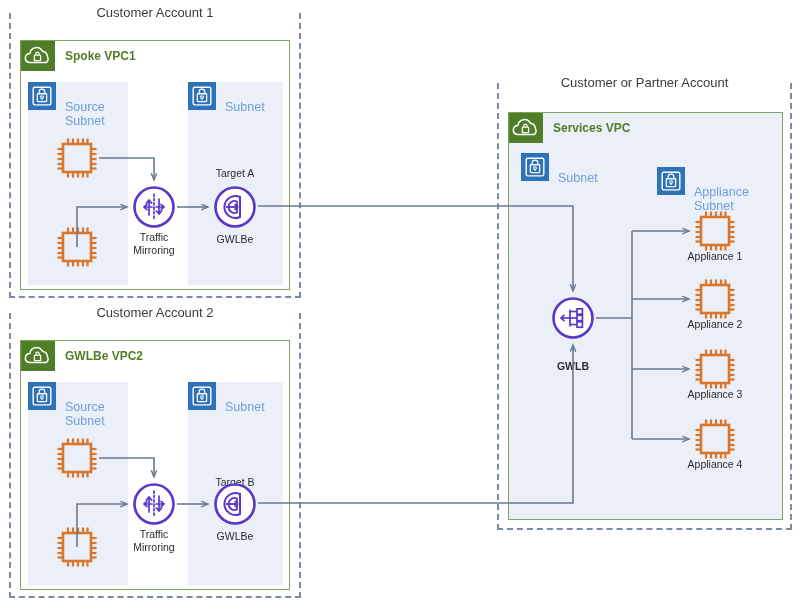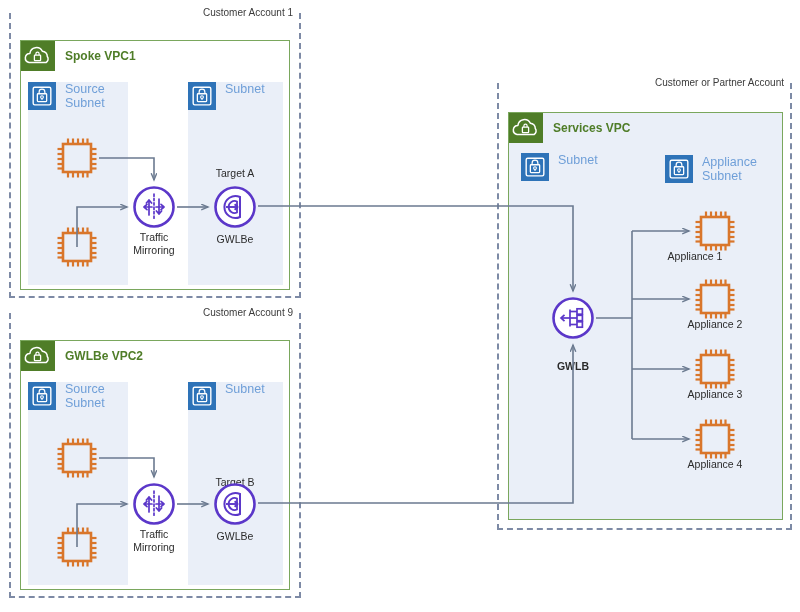--- a/index.html
+++ b/index.html
@@ -15,22 +15,22 @@
   .abs{position:absolute;box-sizing:border-box;}
 
   
   .account-box{
     border:2px dashed #7d8aa5;
     background:transparent;
   }
   .account-label{
     position:absolute;
     top:-9px;left:0;width:100%;
-    text-align:right;
-    font-size:10px;
+    text-align:center;
+    font-size:13px;
     color:#3b3b3b;
     background:#ffffff;
     line-height:14px;
   }
   .account-label span{background:#ffffff;padding:0 6px;}
 
   
   .vpc-box{
     border:1.6px solid #7aa75d;
     background:#ffffff;
@@ -54,21 +54,21 @@
   
   .subnet-col{background:#eaeff8;}
   .subnet-head{position:absolute;display:flex;align-items:flex-start;}
   .subnet-icon{
     width:28px;height:28px;background:#2e73b8;
     display:flex;align-items:center;justify-content:center;flex:0 0 auto;
   }
   .subnet-title{
     font-size:12.5px;color:#6f9fd8;
     padding-left:9px;line-height:14px;white-space:pre-line;
-    padding-top:0px;
+    padding-top:18px;
   }
 
   
   .ec2{position:absolute;width:42px;height:42px;}
   .node{position:absolute;width:44px;height:44px;}
   .node-circle{width:44px;height:44px;}
 
   .cap{
     position:absolute;text-align:center;
     font-size:10.5px;color:#2b2b2b;line-height:12.5px;
@@ -226,21 +226,21 @@
   <div class="cap cap-top" style="left:193px;top:167px;width:84px;">Target A</div>
   <div class="node" style="left:213px;top:185px;">
     <svg class="node-circle" viewBox="0 0 44 44">
         <use href="#g-gwlbe"></use>
       </svg>
   </div>
   <div class="cap" style="left:193px;top:233px;width:84px;">GWLBe</div>
 
   <div class="abs account-box" style="left:9px;top:313px;width:292px;height:285px;">
     <div class="account-label">
-      <span>Customer Account 9</span>
+      <span>Customer Account 2</span>
     </div>
   </div>
 
   <div class="abs vpc-box" style="left:20px;top:340px;width:270px;height:250px;">
     <div class="vpc-header">
       <div class="vpc-icon">
         <svg width="32" height="25" viewBox="0 0 32 25">
             <use href="#g-vpccloud"></use>
           </svg>
       </div>
@@ -316,21 +316,21 @@
 
   <div class="subnet-head abs" style="left:521px;top:153px;">
     <div class="subnet-icon">
       <svg width="26" height="26" viewBox="0 0 28 28">
           <use href="#g-subnetlock"></use>
         </svg>
     </div>
     <div class="subnet-title">Subnet</div>
   </div>
 
-  <div class="subnet-head abs" style="left:657px;top:155px;margin-left:8px;">
+  <div class="subnet-head abs" style="left:657px;top:167px;">
     <div class="subnet-icon">
       <svg width="26" height="26" viewBox="0 0 28 28">
           <use href="#g-subnetlock"></use>
         </svg>
     </div>
     <div class="subnet-title">Appliance
 Subnet</div>
   </div>
 
   <div class="node" style="left:551px;top:296px;">
@@ -338,21 +338,21 @@
         <use href="#g-gwlb"></use>
       </svg>
   </div>
   <div class="cap" style="left:531px;top:360px;width:84px;font-weight:bold;">GWLB</div>
 
   <div class="ec2" style="left:694px;top:210px;">
     <svg width="42" height="42" viewBox="0 0 42 42">
         <use href="#g-ec2"></use>
       </svg>
   </div>
-  <div class="cap" style="left:644px;top:250px;width:102px;">Appliance 1</div>
+  <div class="cap" style="left:664px;top:250px;width:102px;">Appliance 1</div>
 
   <div class="ec2" style="left:694px;top:278px;">
     <svg width="42" height="42" viewBox="0 0 42 42">
         <use href="#g-ec2"></use>
       </svg>
   </div>
   <div class="cap" style="left:664px;top:318px;width:102px;">Appliance 2</div>
 
   <div class="ec2" style="left:694px;top:348px;">
     <svg width="42" height="42" viewBox="0 0 42 42">

